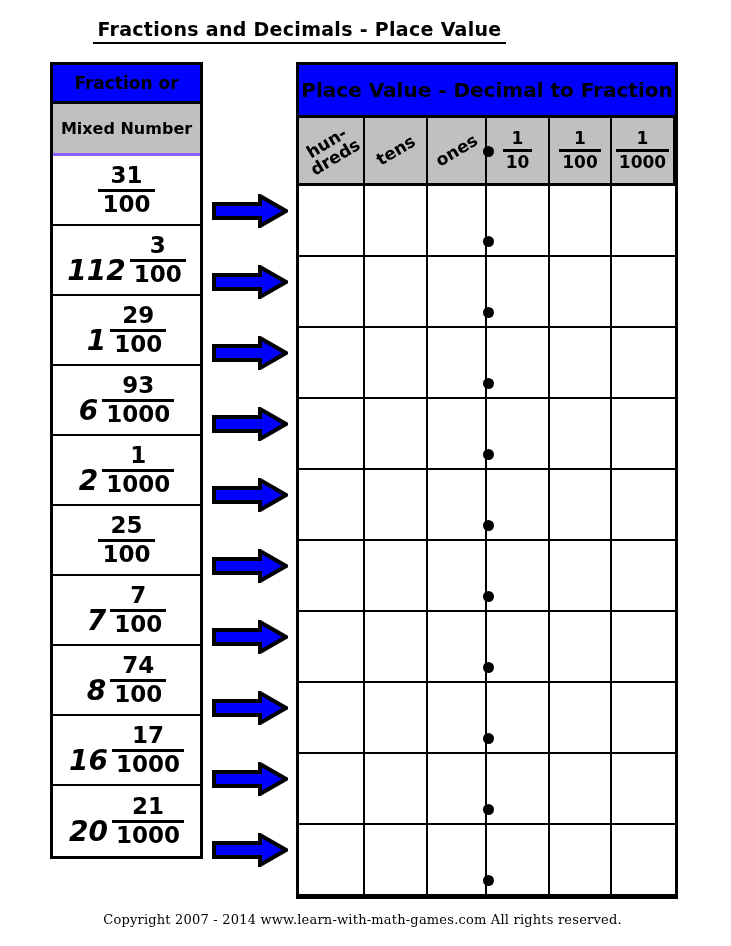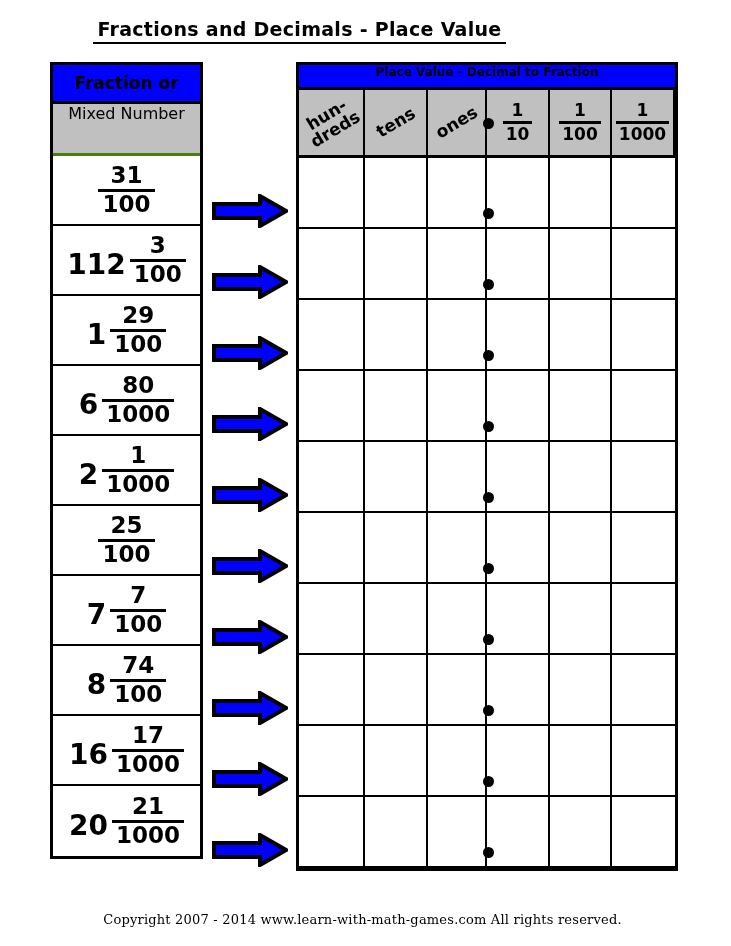--- a/index.html
+++ b/index.html
@@ -52,25 +52,26 @@
     align-items: center;
     justify-content: center;
     font-size: 17px;
     font-weight: bold;
     color: #000;
     box-sizing: border-box;
   }
   .lt-head-gray {
     height: 52px;
     background: #C0C0C0;
-    border-bottom: 3px solid #4d7c0f;
-    display: flex;
+    border-bottom: 3px solid #8b5cf6;
+    display: flex;
+    align-items: center;
     justify-content: center;
     font-size: 16px;
-    font-weight: normal;
+    font-weight: bold;
     color: #000;
     box-sizing: border-box;
   }
   .frac-row {
     height: 70px;
     border-bottom: 2px solid #000;
     display: flex;
     align-items: center;
     justify-content: center;
     box-sizing: border-box;
@@ -86,21 +87,22 @@
     font-size: 27px;
     font-weight: bold;
     color: #000;
     line-height: 1;
   }
   .mixed .whole {
     font-size: 28px;
     font-weight: bold;
     margin-right: 4px;
     position: relative;
-    top: 5px;
+    top: 11px;
+    font-style: italic;
   }
   .fracstack {
     display: inline-flex;
     flex-direction: column;
     align-items: center;
     line-height: 1.02;
   }
   .fracstack .num {
     font-size: 23px;
     font-weight: bold;
@@ -139,26 +141,27 @@
   #right-table {
     position: absolute;
     left: 296px;
     top: 62px;
     width: 382px;
     border: 3px solid #000;
     box-sizing: border-box;
     background: #fff;
   }
   .rt-head-blue {
-    height: 25px;
+    height: 53px;
     background: #0000FF;
     border-bottom: 3px solid #000;
     display: flex;
-    justify-content: center;
-    font-size: 12px;
+    align-items: center;
+    justify-content: center;
+    font-size: 20px;
     font-weight: bold;
     color: #000;
     box-sizing: border-box;
   }
   .rt-head-cols {
     height: 68px;
     background: #C0C0C0;
     border-bottom: 3px solid #000;
     display: flex;
     box-sizing: border-box;
@@ -285,21 +288,21 @@
             <span class="num">29</span>
             <span class="bar"></span>
             <span class="den">100</span>
           </span>
         </span>
       </div>
       <div class="frac-row">
         <span class="mixed">
           <span class="whole">6</span>
           <span class="fracstack">
-            <span class="num">80</span>
+            <span class="num">93</span>
             <span class="bar"></span>
             <span class="den">1000</span>
           </span>
         </span>
       </div>
       <div class="frac-row">
         <span class="mixed">
           <span class="whole">2</span>
           <span class="fracstack">
             <span class="num">1</span>

